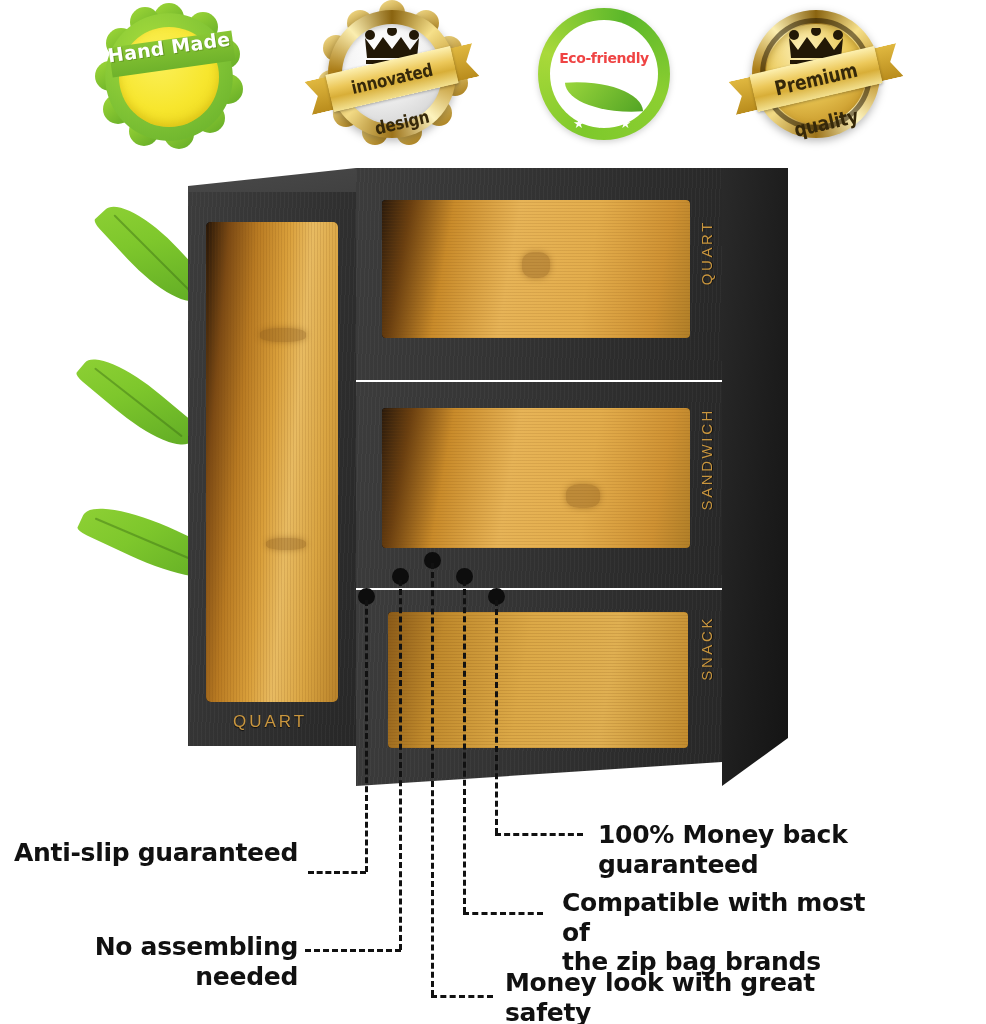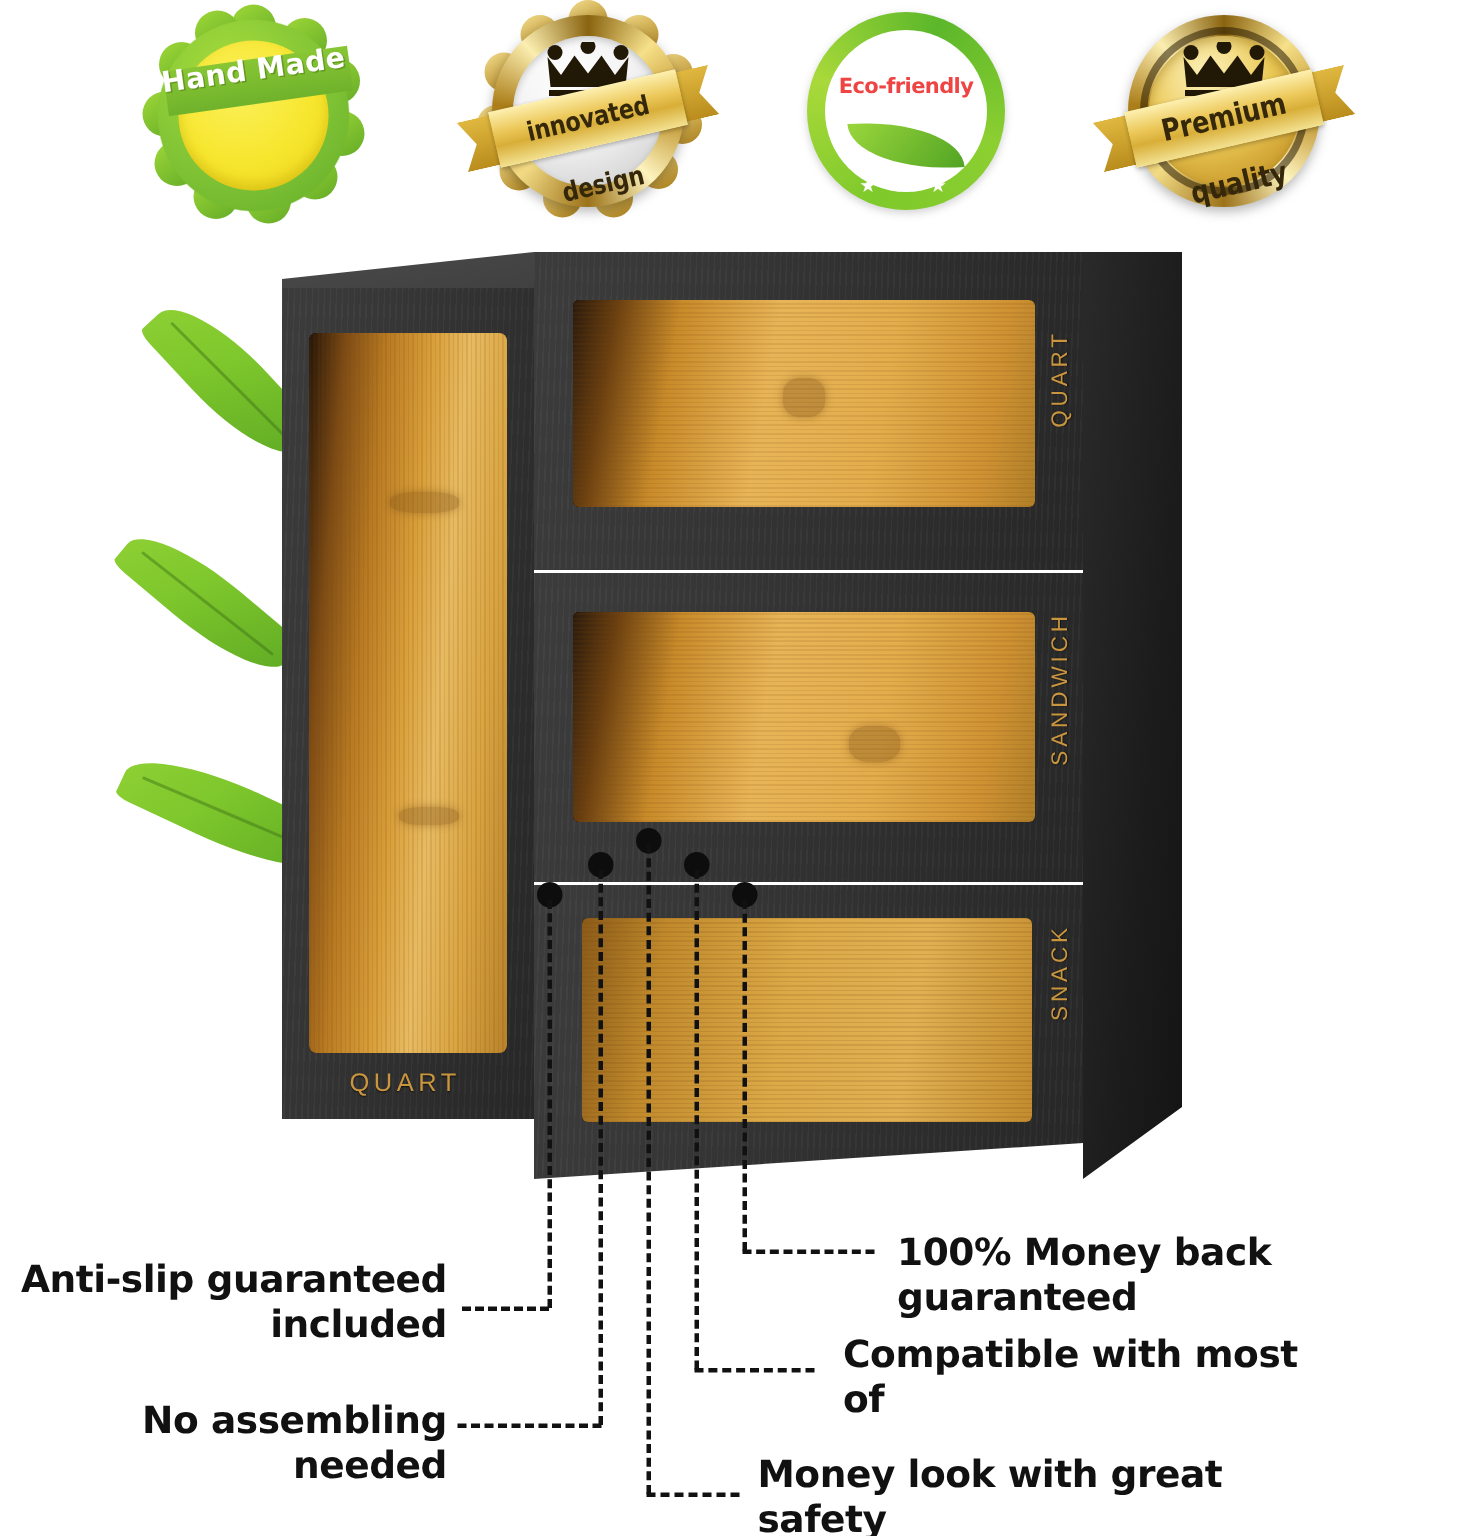--- a/index.html
+++ b/index.html
@@ -284,33 +284,33 @@
 
     <div class="vline" style="left:463px;top:580px;height:333px;"></div>
     <div class="hline" style="left:463px;top:912px;width:80px;"></div>
 
     <div class="vline" style="left:495px;top:600px;height:234px;"></div>
     <div class="hline" style="left:495px;top:833px;width:88px;"></div>
   </div>
 
   <div class="cap r" style="left:10px;top:838px;width:288px;">
     <div>Anti-slip guaranteed</div>
-    <div>included</div>
   </div>
 
   <div class="cap r" style="left:0px;top:932px;width:298px;">
     <div>No assembling needed</div>
   </div>
 
   <div class="cap l" style="left:598px;top:820px;width:390px;">
     <div>100% Money back guaranteed</div>
   </div>
 
   <div class="cap l" style="left:562px;top:888px;width:330px;">
     <div>Compatible with most of</div>
+    <div>the zip bag brands</div>
   </div>
 
   <div class="cap l" style="left:505px;top:968px;width:400px;">
     <div>Money look with great safety</div>
     <div>features</div>
   </div>
 
 </div>
 
 </body></html>

